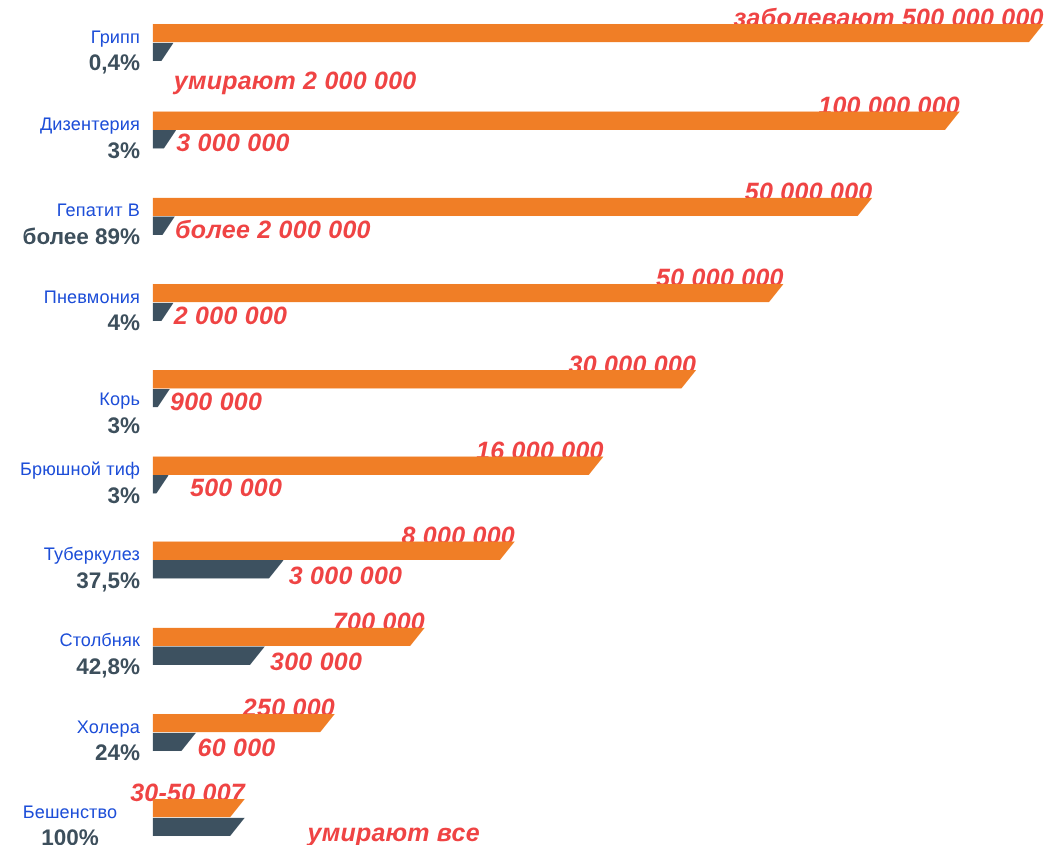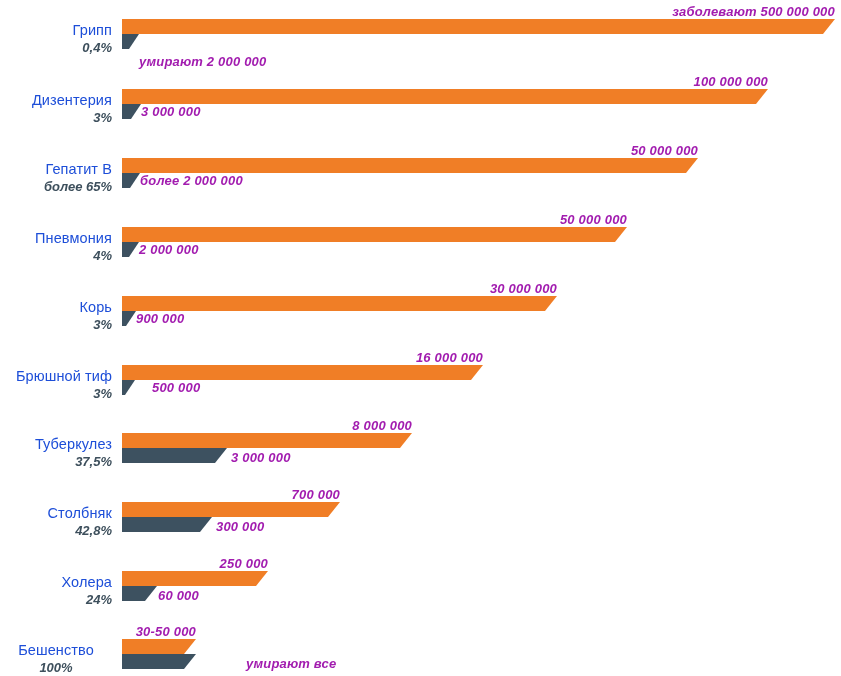--- a/index.html
+++ b/index.html
@@ -36,22 +36,21 @@
     color: #3d4f5c;
     line-height: 1.0;
   }
   .cat-name {
     font-size: 14.5px;
     color: #1d4ed8;
     white-space: nowrap;
     letter-spacing: .1px;
   }
   .cat-pct {
-    font-size: 13px;
-    font-style: italic;
+    font-size: 18px;
     font-weight: bold;
     color: #3d4f5c;
     margin-top: 3px;
     white-space: nowrap;
   }
 
   
   .bar {
     position: absolute;
     height: 15px;
@@ -65,24 +64,24 @@
     background: #3d5160;
     clip-path: polygon(0 0, 100% 0, calc(100% - 12px) 100%, 0 100%);
   }
   .bar-dark.tiny {
     clip-path: polygon(0 0, 100% 0, calc(100% - 10px) 100%, 0 100%);
   }
 
   
   .val {
     position: absolute;
-    font-size: 13px;
+    font-size: 20px;
     font-style: italic;
     font-weight: bold;
-    color: #a21caf;
+    color: #ef4444;
     white-space: nowrap;
     letter-spacing: .2px;
   }
   .val-above {            
     text-align: right;
     transform: translateX(-100%);
   }
   .val-right {            
     text-align: left;
   }
@@ -110,41 +109,41 @@
     </div>
     <div class="val val-above" style="left:768px; top:-10px;">100  000 000</div>
     <div class="bar bar-orange" style="top:5px; width:646px;"></div>
     <div class="bar bar-dark tiny" style="top:20px; width:19px;"></div>
     <div class="val val-right" style="left:141px; top:20px;">3 000 000</div>
   </div>
 
   <div class="row" style="top:153px;">
     <div class="cat" style="top:9px;">
       <div class="cat-name">Гепатит B</div>
-      <div class="cat-pct">более 65%</div>
+      <div class="cat-pct">более 89%</div>
     </div>
     <div class="val val-above" style="left:698px; top:-10px;">50  000 000</div>
     <div class="bar bar-orange" style="top:5px; width:576px;"></div>
     <div class="bar bar-dark tiny" style="top:20px; width:18px;"></div>
     <div class="val val-right" style="left:140px; top:20px;">более 2 000 000</div>
   </div>
 
   <div class="row" style="top:222px;">
     <div class="cat" style="top:9px;">
       <div class="cat-name">Пневмония</div>
       <div class="cat-pct">4%</div>
     </div>
     <div class="val val-above" style="left:627px; top:-10px;">50  000 000</div>
     <div class="bar bar-orange" style="top:5px; width:505px;"></div>
     <div class="bar bar-dark tiny" style="top:20px; width:17px;"></div>
     <div class="val val-right" style="left:139px; top:20px;">2  000 000</div>
   </div>
 
   <div class="row" style="top:291px;">
-    <div class="cat" style="top:9px;">
+    <div class="cat" style="top:22px;">
       <div class="cat-name">Корь</div>
       <div class="cat-pct">3%</div>
     </div>
     <div class="val val-above" style="left:557px; top:-10px;">30  000 000</div>
     <div class="bar bar-orange" style="top:5px; width:435px;"></div>
     <div class="bar bar-dark tiny" style="top:20px; width:14px;"></div>
     <div class="val val-right" style="left:136px; top:20px;">900 000</div>
   </div>
 
   <div class="row" style="top:360px;">
@@ -189,19 +188,19 @@
     <div class="bar bar-orange" style="top:5px; width:146px;"></div>
     <div class="bar bar-dark" style="top:20px; width:35px;"></div>
     <div class="val val-right" style="left:158px; top:22px;">60  000</div>
   </div>
 
   <div class="row" style="top:634px;">
     <div class="cat" style="top:9px;text-align:center;">
       <div class="cat-name">Бешенство</div>
       <div class="cat-pct">100%</div>
     </div>
-    <div class="val val-above" style="left:196px; top:-10px;">30-50 000</div>
+    <div class="val val-above" style="left:196px; top:-10px;">30-50 007</div>
     <div class="bar bar-orange" style="top:5px; width:74px;"></div>
     <div class="bar bar-dark" style="top:20px; width:74px;"></div>
     <div class="val val-right" style="left:199px; top:22px;margin-left:47px;">умирают все</div>
   </div>
 
 </div>
 
 </body></html>

